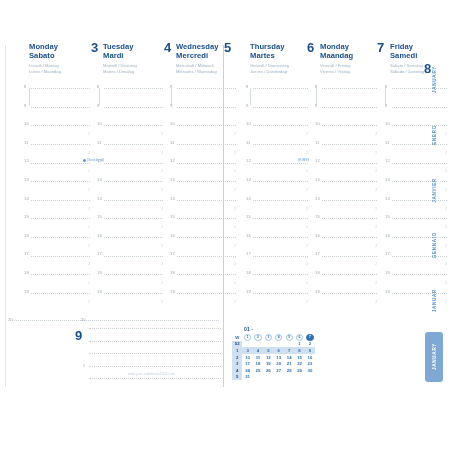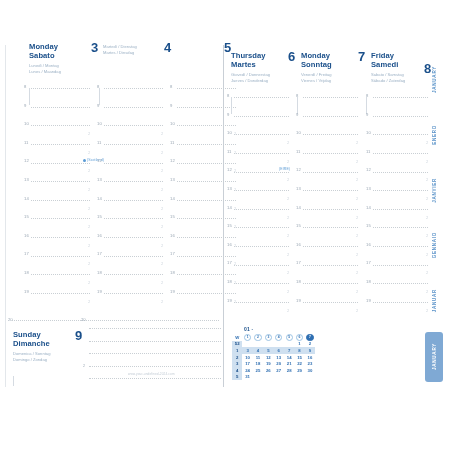--- a/index.html
+++ b/index.html
@@ -5,21 +5,21 @@
   html,body{margin:0;padding:0;}
   body{
     width:450px;height:450px;background:#ffffff;
     font-family:"Liberation Sans", sans-serif;
     overflow:hidden;
   }
   .spread{position:absolute;left:0;top:0;width:450px;height:450px;background:#fff;}
 
   
   .page-left{position:absolute;left:21px;top:42px;width:216px;height:348px;}
-  .page-right{position:absolute;left:225px;top:42px;width:196px;height:348px;margin-top:9px;}
+  .page-right{position:absolute;left:244px;top:42px;width:196px;height:348px;}
   .gutter{position:absolute;left:222.5px;top:45px;width:1px;height:342px;background:#c9cfd6;}
   .edge-left{position:absolute;left:5px;top:45px;width:1px;height:342px;background:#e3e7eb;}
 
   
   .daycol{position:absolute;top:0;}
   .dayname{
     color:#1a4f8a;font-weight:bold;font-size:7.6px;line-height:9.4px;
     letter-spacing:.05px;white-space:nowrap;
   }
   .dayname .en{display:block;}
@@ -121,30 +121,43 @@
         <span class="fr">Sabato</span>
       </div>
       <div class="daysub">Lunedì / Montag</div>
       <div class="daysub" style="margin-top:0">Lunes / Maandag</div>
       <div class="dayrule" style="left:0;top:46px;"></div>
     </div>
 
     <div class="daynum" style="left:70px;">3</div>
 
     <div class="daycol" style="left:82px;width:62px;">
+      <div class="dayname">
+        <span class="en">Tuesday</span>
+        <span class="fr">Mardi</span>
+      </div>
       <div class="daysub">Martedì / Dienstag</div>
       <div class="daysub" style="margin-top:0">Martes / Dinsdag</div>
       <div class="dayrule" style="left:-4px;top:46px;"></div>
     </div>
     <div class="note" style="left:62px;top:116px;">
       <span class="dot"></span><span>(Scotland)</span>
     </div>
 
     <div class="daynum" style="left:143px;">4</div>
 
+    <div class="daycol" style="left:155px;width:66px;">
+      <div class="dayname">
+        <span class="en">Wednesday</span>
+        <span class="fr">Mercredi</span>
+      </div>
+      <div class="daysub">Mercoledì / Mittwoch</div>
+      <div class="daysub" style="margin-top:0">Miércoles / Woensdag</div>
+      <div class="dayrule" style="left:-5px;top:46px;"></div>
+    </div>
 
     <div class="daynum" style="left:203px;">5</div>
 
     <div class="colwrap" style="left:3px;width:68px;" id="hg-mon">
         <div class="hours" style="top: 0px;">
           <div class="hrow">
             <div class="hlabel">8</div>
             <div class="hline"></div>
           </div>
           <div class="hrow">
@@ -339,21 +352,21 @@
       <div class="daysub">Giovedì / Donnerstag</div>
       <div class="daysub" style="margin-top:0">Jueves / Donderdag</div>
       <div class="dayrule" style="left:0;top:46px;"></div>
     </div>
 
     <div class="daynum" style="left:63px;">6</div>
 
     <div class="daycol" style="left:76px;width:62px;">
       <div class="dayname">
         <span class="en">Monday</span>
-        <span class="fr">Sonntag</span>
+        <span class="fr">Maandag</span>
       </div>
       <div class="daysub">Venerdì / Freitag</div>
       <div class="daysub" style="margin-top:0">Viernes / Vrijdag</div>
       <div class="dayrule" style="left:-4px;top:46px;"></div>
     </div>
     <div class="note" style="left:54px;top:116px;">
       <span>(EIRE)</span>
     </div>
 
     <div class="daynum" style="left:133px;">7</div>
@@ -556,29 +569,20 @@
       </div>
   </div>
 
   <div class="daynum" style="left:424px;top:62px;">8</div>
 
   <div class="sunday">
     <div class="sun-hl" style="left:3px;">20</div>
     <div class="sun-rule-top"></div>
     <div class="sun-hl" style="left:76px;">20</div>
 
-    <div style="position:absolute;left:8px;top:12px;">
-      <div class="dayname">
-        <span class="en">Sunday</span>
-        <span class="fr">Dimanche</span>
-      </div>
-      <div class="daysub">Domenica / Sonntag</div>
-      <div class="daysub" style="margin-top:0">Domingo / Zondag</div>
-      <div class="dayrule" style="left:0;top:46px;height:10px;"></div>
-    </div>
 
     <div class="daynum" style="left:70px;top:11px;">9</div>
 
     <div class="sunmark" style="top:46px;">2</div>
 
     <div class="sunlines" id="sun-lines">
         <div class="sunline"></div>
         <div class="sunline"></div>
         <div class="sunline"></div>
         <div class="sunline"></div>

